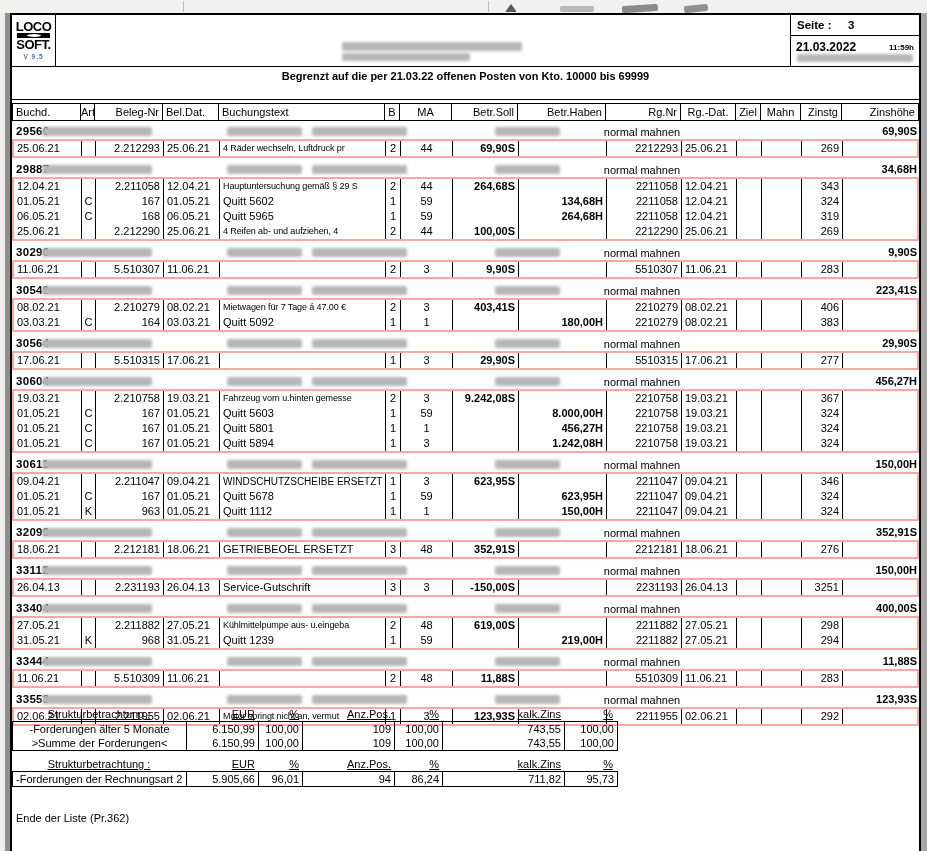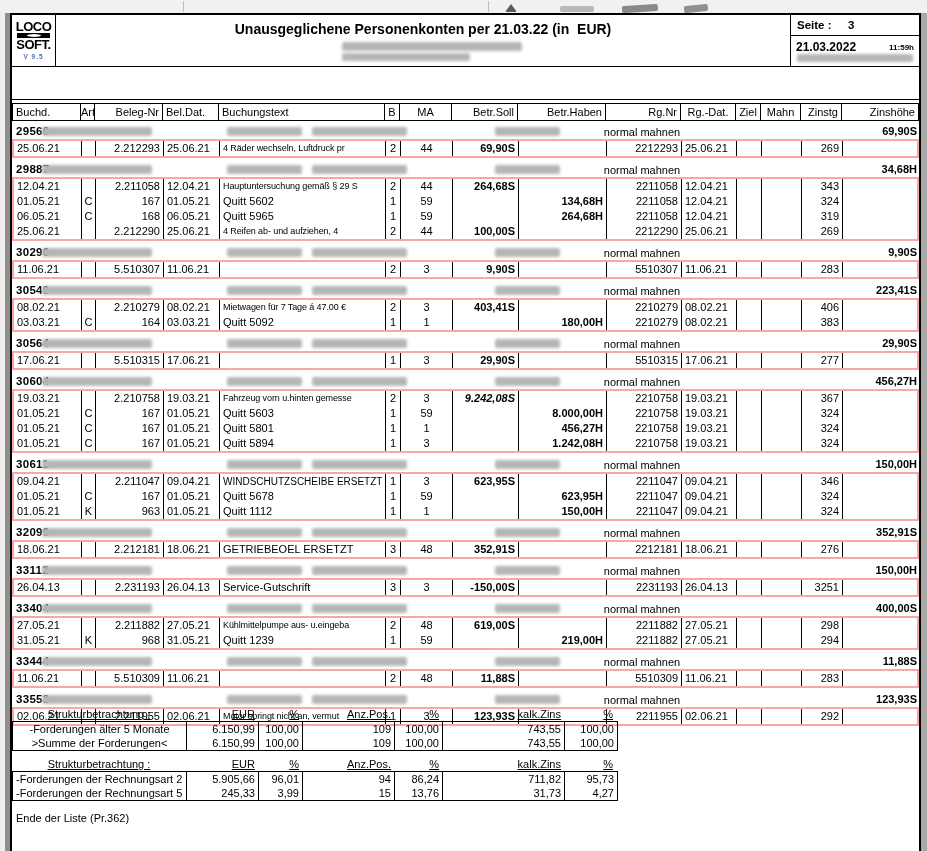--- a/index.html
+++ b/index.html
@@ -90,35 +90,35 @@
 
   <div id="band1">
     <div id="logo-cell">
       <div id="logo-top" class="logo-word">LOCO</div>
       <div class="logo-bar">
           <div class="logo-lens"></div>
         </div>
       <div class="logo-word">SOFT.</div>
       <div id="logo-ver">V 9.5</div>
     </div>
-    <div id="report-title">Unausgeglichene Personenkonten per 21.03.22 (in  EUR)</div>
     <span class="redact" style="left:330px;top:27px;width:180px;height:9px;"></span>
     <span class="redact" style="left:330px;top:38px;width:128px;height:8px;"></span>
     <div id="info-box">
       <div id="info-row1">
         <span id="page-lab">Seite :</span>
         <span id="page-num">3</span>
       </div>
       <span id="print-date">21.03.2022</span>
       <span id="print-time">11:59h</span>
       <span class="redact" style="left:6px;top:39px;width:116px;height:8px;"></span>
     </div>
   </div>
 
   <div id="band2">
+    <div id="filter1" class="filter-line">Begrenzt auf die per 21.03.22 offenen Posten von Kto. 10000 bis 69999</div>
   </div>
 
   <div id="col-header">
       <div class="hcell a-l vb" style="width: 68px;">Buchd.</div>
       <div class="hcell a-c vb" style="width: 14px;">Art</div>
       <div class="hcell a-r vb" style="width: 68px;">Beleg-Nr</div>
       <div class="hcell a-l vb" style="width: 56px;">Bel.Dat.</div>
       <div class="hcell a-l vb" style="width: 166px;">Buchungstext</div>
       <div class="hcell a-c vb" style="width: 15px;">B</div>
       <div class="hcell a-c vb" style="width: 52px;">MA</div>
@@ -363,21 +363,21 @@
         </div>
         <div class="gbox">
           <div class="trow">
             <div class="tcell a-l vb" style="width: 68px;">19.03.21</div>
             <div class="tcell a-c vb" style="width: 14px;"></div>
             <div class="tcell a-r vb" style="width: 68px;">2.210758</div>
             <div class="tcell a-l vb" style="width: 56px;">19.03.21</div>
             <div class="tcell a-l vb xs" style="width: 166px;">Fahrzeug vorn u.hinten gemesse</div>
             <div class="tcell a-c vb" style="width: 15px;">2</div>
             <div class="tcell a-c vb" style="width: 52px;">3</div>
-            <div class="tcell a-rb vb" style="width: 66px; font-style: italic;">9.242,08S</div>
+            <div class="tcell a-rb vb" style="width: 66px;">9.242,08S</div>
             <div class="tcell a-rb vb" style="width: 88px;"></div>
             <div class="tcell a-r vb" style="width: 75px;">2210758</div>
             <div class="tcell a-l vb" style="width: 55px;">19.03.21</div>
             <div class="tcell a-c vb" style="width: 25px;"></div>
             <div class="tcell a-c vb" style="width: 40px;"></div>
             <div class="tcell a-r vb" style="width: 41px;">367</div>
             <div class="tcell a-r" style="width: 76px;"></div>
           </div>
           <div class="trow">
             <div class="tcell a-l vb" style="width: 68px;">01.05.21</div>
@@ -709,26 +709,17 @@
       <div class="sbox">
         <div class="srow">
           <div class="scell vb a-l" style="width: 174px;">-Forderungen der Rechnungsart 2</div>
           <div class="scell a-r vb" style="width: 72px;">5.905,66</div>
           <div class="scell a-r vb" style="width: 44px;">96,01</div>
           <div class="scell a-r vb" style="width: 92px;">94</div>
           <div class="scell a-r vb" style="width: 48px;">86,24</div>
           <div class="scell a-r vb" style="width: 122px;">711,82</div>
           <div class="scell a-r" style="width: 52px;">95,73</div>
         </div>
-        <div class="srow">
-          <div class="scell vb a-l" style="width: 174px;">-Forderungen der Rechnungsart 5</div>
-          <div class="scell a-r vb" style="width: 72px;">245,33</div>
-          <div class="scell a-r vb" style="width: 44px;">3,99</div>
-          <div class="scell a-r vb" style="width: 92px;">15</div>
-          <div class="scell a-r vb" style="width: 48px;">13,76</div>
-          <div class="scell a-r vb" style="width: 122px;">31,73</div>
-          <div class="scell a-r" style="width: 52px;">4,27</div>
-        </div>
       </div>
     </div>
 
   <div id="list-end">Ende der Liste (Pr.362)</div>
 </div>
 
 </body></html>

